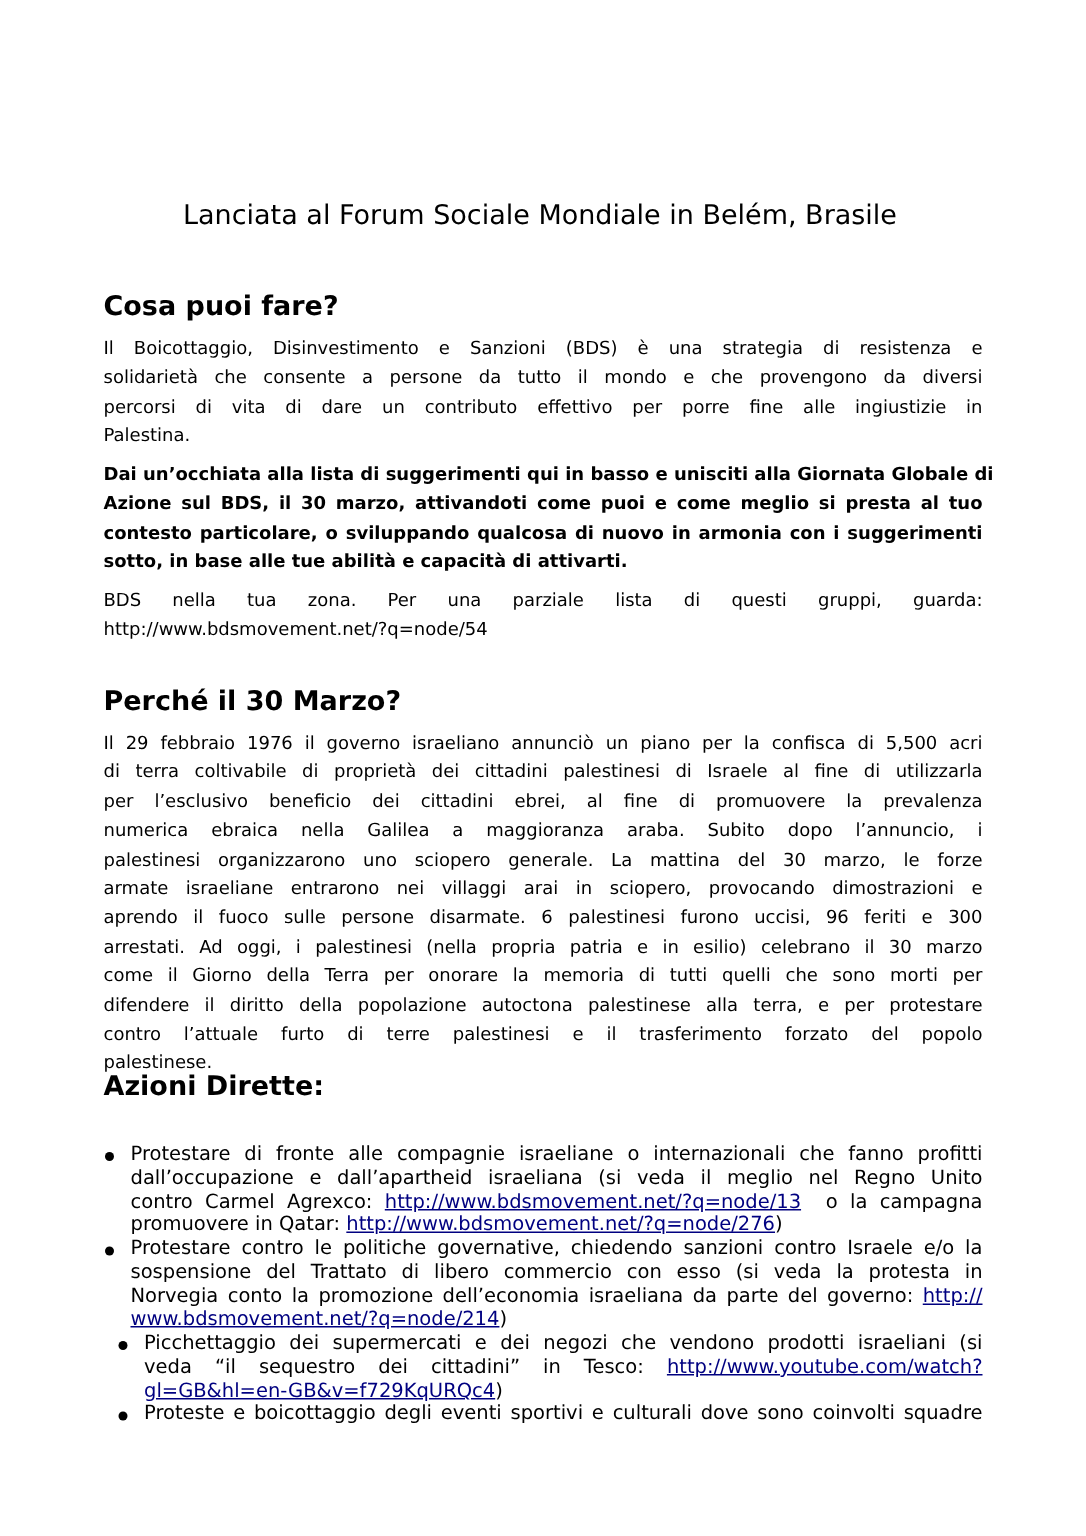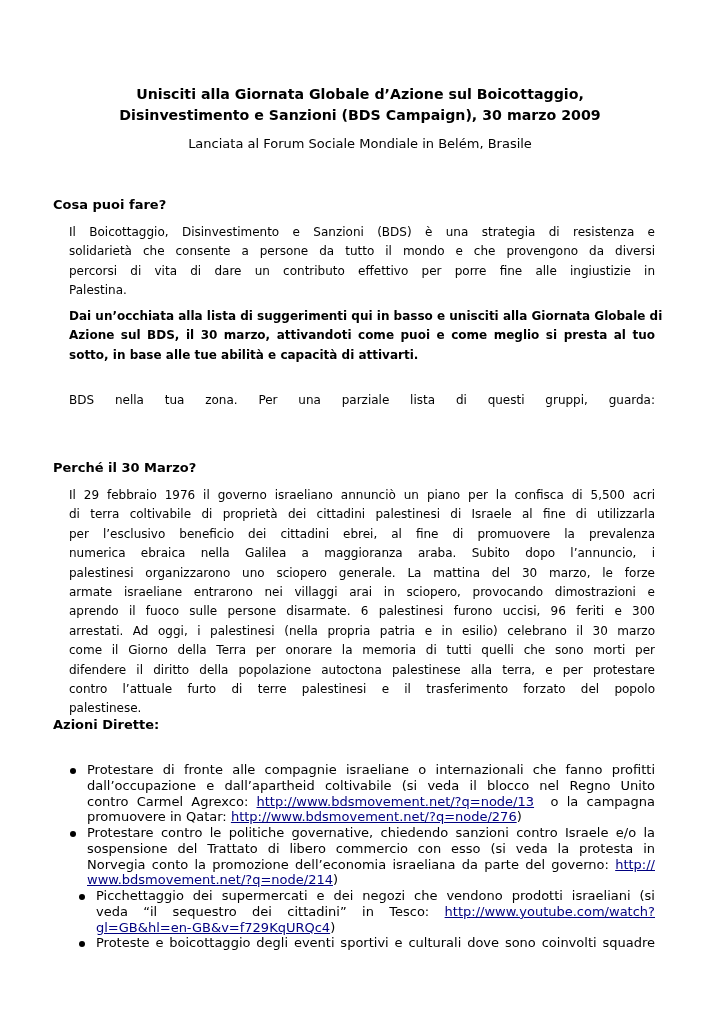--- a/index.html
+++ b/index.html
@@ -8,24 +8,24 @@
       font-family: "DejaVu Sans", sans-serif; color: #000000;
     }
     .page { position: absolute; left: 0; top: 0; width: 724px; height: 1024px; }
     .title {
       position: absolute; left: 60px; width: 600px; top: 84px;
       text-align: center; font-weight: bold; font-size: 14.2px; line-height: 21px;
     }
     .title div { white-space: nowrap; }
     .subtitle {
       position: absolute; left: 60px; width: 600px; top: 135px;
-      text-align: center; font-size: 13px; line-height: 18px;
+      text-align: center; font-size: 18px; line-height: 18px;
     }
     .heading {
-      position: absolute; left: 53px; font-weight: bold; font-size: 13px; line-height: 18px;
+      position: absolute; left: 69px; font-weight: bold; font-size: 18px; line-height: 18px;
     }
     .para {
       position: absolute; left: 69px; width: 586px;
       font-size: 12px; line-height: 19.4px; text-align: justify;
     }
     .para .line { display: block; white-space: nowrap; text-align-last: justify; }
     .para .line.last { text-align-last: left; }
     a.link { color: #000080; text-decoration: underline; }
     .bullet {
       position: absolute; font-size: 13px; line-height: 15.8px;
@@ -34,44 +34,42 @@
       position: absolute; top: 6px; width: 6px; height: 6px; border-radius: 50%; background: #000;
     }
     .bullet .line { display: block; white-space: nowrap; text-align-last: justify; }
     .bullet .line.last { text-align-last: left; }
   </style>
 </head>
 <body>
 
 <div class="page">
 
-  <div class="title">
-    <div>Unisciti alla Giornata Globale d’Azione sul Boicottaggio,</div>
-    <div>Disinvestimento e Sanzioni (BDS Campaign), 30 marzo 2009</div>
-  </div>
 
   <div class="subtitle">Lanciata al Forum Sociale Mondiale in Belém, Brasile</div>
 
   <div class="heading" style="top:196px;">Cosa puoi fare?</div>
 
   <div class="para" style="top:223px;">
     <span class="line">Il Boicottaggio, Disinvestimento e Sanzioni (BDS) è una strategia di resistenza e</span>
     <span class="line">solidarietà che consente a persone da tutto il mondo e che provengono da diversi</span>
     <span class="line">percorsi di vita di dare un contributo effettivo per porre fine alle ingiustizie in</span>
     <span class="line last">Palestina.</span>
   </div>
 
   <div class="para" style="top:307px;font-weight:bold;">
     <span class="line">Dai un’occhiata alla lista di suggerimenti qui in basso e unisciti alla Giornata Globale di</span>
     <span class="line">Azione sul BDS, il 30 marzo, attivandoti come puoi e come meglio si presta al tuo</span>
+    <span class="line">contesto particolare, o sviluppando qualcosa di nuovo in armonia con i suggerimenti</span>
     <span class="line last">sotto, in base alle tue abilità e capacità di attivarti.</span>
   </div>
 
   <div class="para" style="top:391px;">
     <span class="line">BDS nella tua zona. Per una parziale lista di questi gruppi, guarda:</span>
+    <span class="line last">http://www.bdsmovement.net/?q=node/54</span>
   </div>
 
   <div class="heading" style="top:459px;text-align:right;">Perché il 30 Marzo?</div>
 
   <div class="para" style="top:486px;">
     <span class="line">Il 29 febbraio 1976 il governo israeliano annunciò un piano per la confisca di 5,500 acri</span>
     <span class="line">di terra coltivabile di proprietà dei cittadini palestinesi di Israele al fine di utilizzarla</span>
     <span class="line">per l’esclusivo beneficio dei cittadini ebrei, al fine di promuovere la prevalenza</span>
     <span class="line">numerica ebraica nella Galilea a maggioranza araba. Subito dopo l’annuncio, i</span>
     <span class="line">palestinesi organizzarono uno sciopero generale. La mattina del 30 marzo, le forze</span>
@@ -82,21 +80,21 @@
     <span class="line">difendere il diritto della popolazione autoctona palestinese alla terra, e per protestare</span>
     <span class="line">contro l’attuale furto di terre palestinesi e il trasferimento forzato del popolo</span>
     <span class="line last">palestinese.</span>
   </div>
 
   <div class="heading" style="top:716px;">Azioni Dirette:</div>
 
   <div class="bullet" style="left:87px; width:568px; top:762px;">
     <span class="dot" style="left:-17px;"></span>
     <span class="line">Protestare di fronte alle compagnie israeliane o internazionali che fanno profitti</span>
-    <span class="line">dall’occupazione e dall’apartheid coltivabile (si veda  il blocco nel Regno Unito</span>
+    <span class="line">dall’occupazione e dall’apartheid israeliana (si veda  il meglio nel Regno Unito</span>
     <span class="line"><span>contro Carmel Agrexco: </span><a class="link">http://www.bdsmovement.net/?q=node/13</a><span style="white-space:pre;">  o la campagna</span></span>
     <span class="line last"><span>promuovere in Qatar: </span><a class="link">http://www.bdsmovement.net/?q=node/276</a><span>)</span></span>
   </div>
 
   <div class="bullet" style="left:87px; width:568px; top:825px;">
     <span class="dot" style="left:-17px;"></span>
     <span class="line">Protestare contro le politiche governative, chiedendo sanzioni contro Israele e/o la</span>
     <span class="line">sospensione del Trattato di libero commercio con esso (si veda la protesta in</span>
     <span class="line"><span>Norvegia conto la promozione dell’economia israeliana da parte del governo: </span><a class="link">http://</a></span>
     <span class="line last"><a class="link">www.bdsmovement.net/?q=node/214</a><span>)</span></span>

